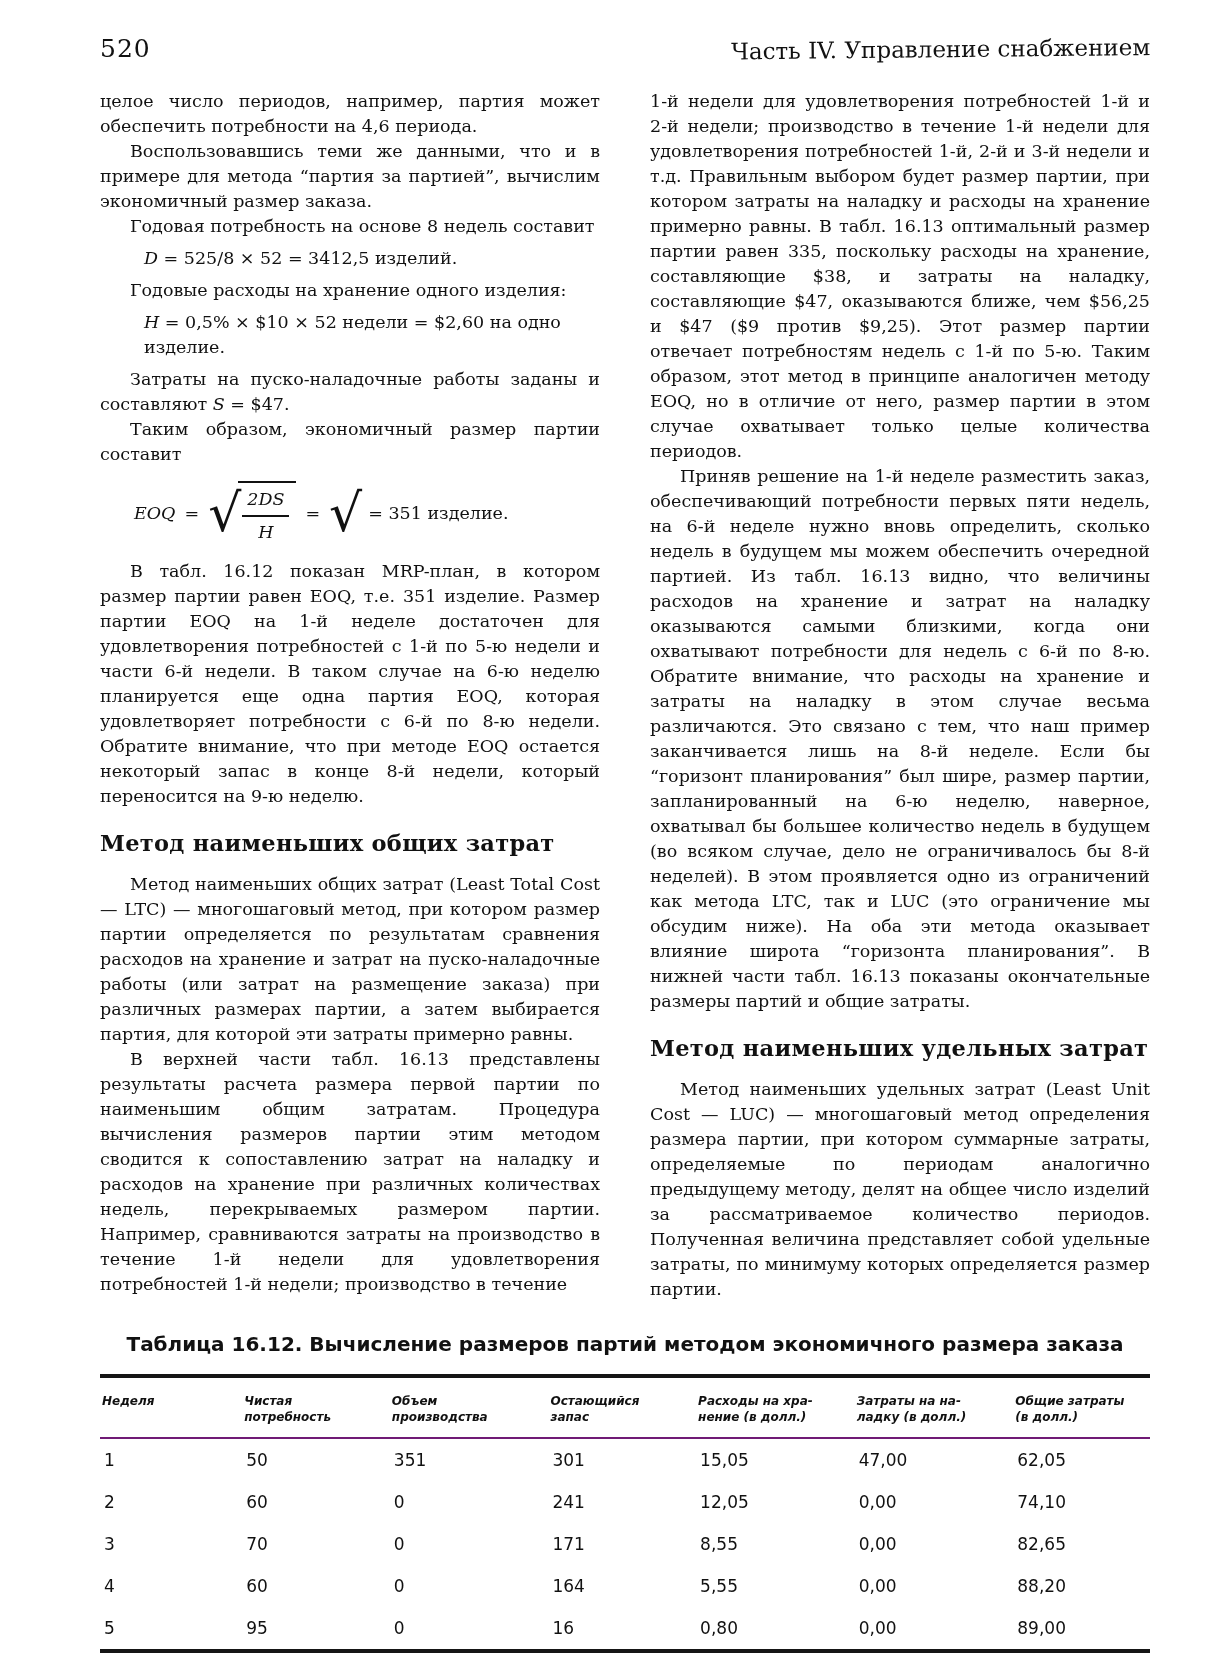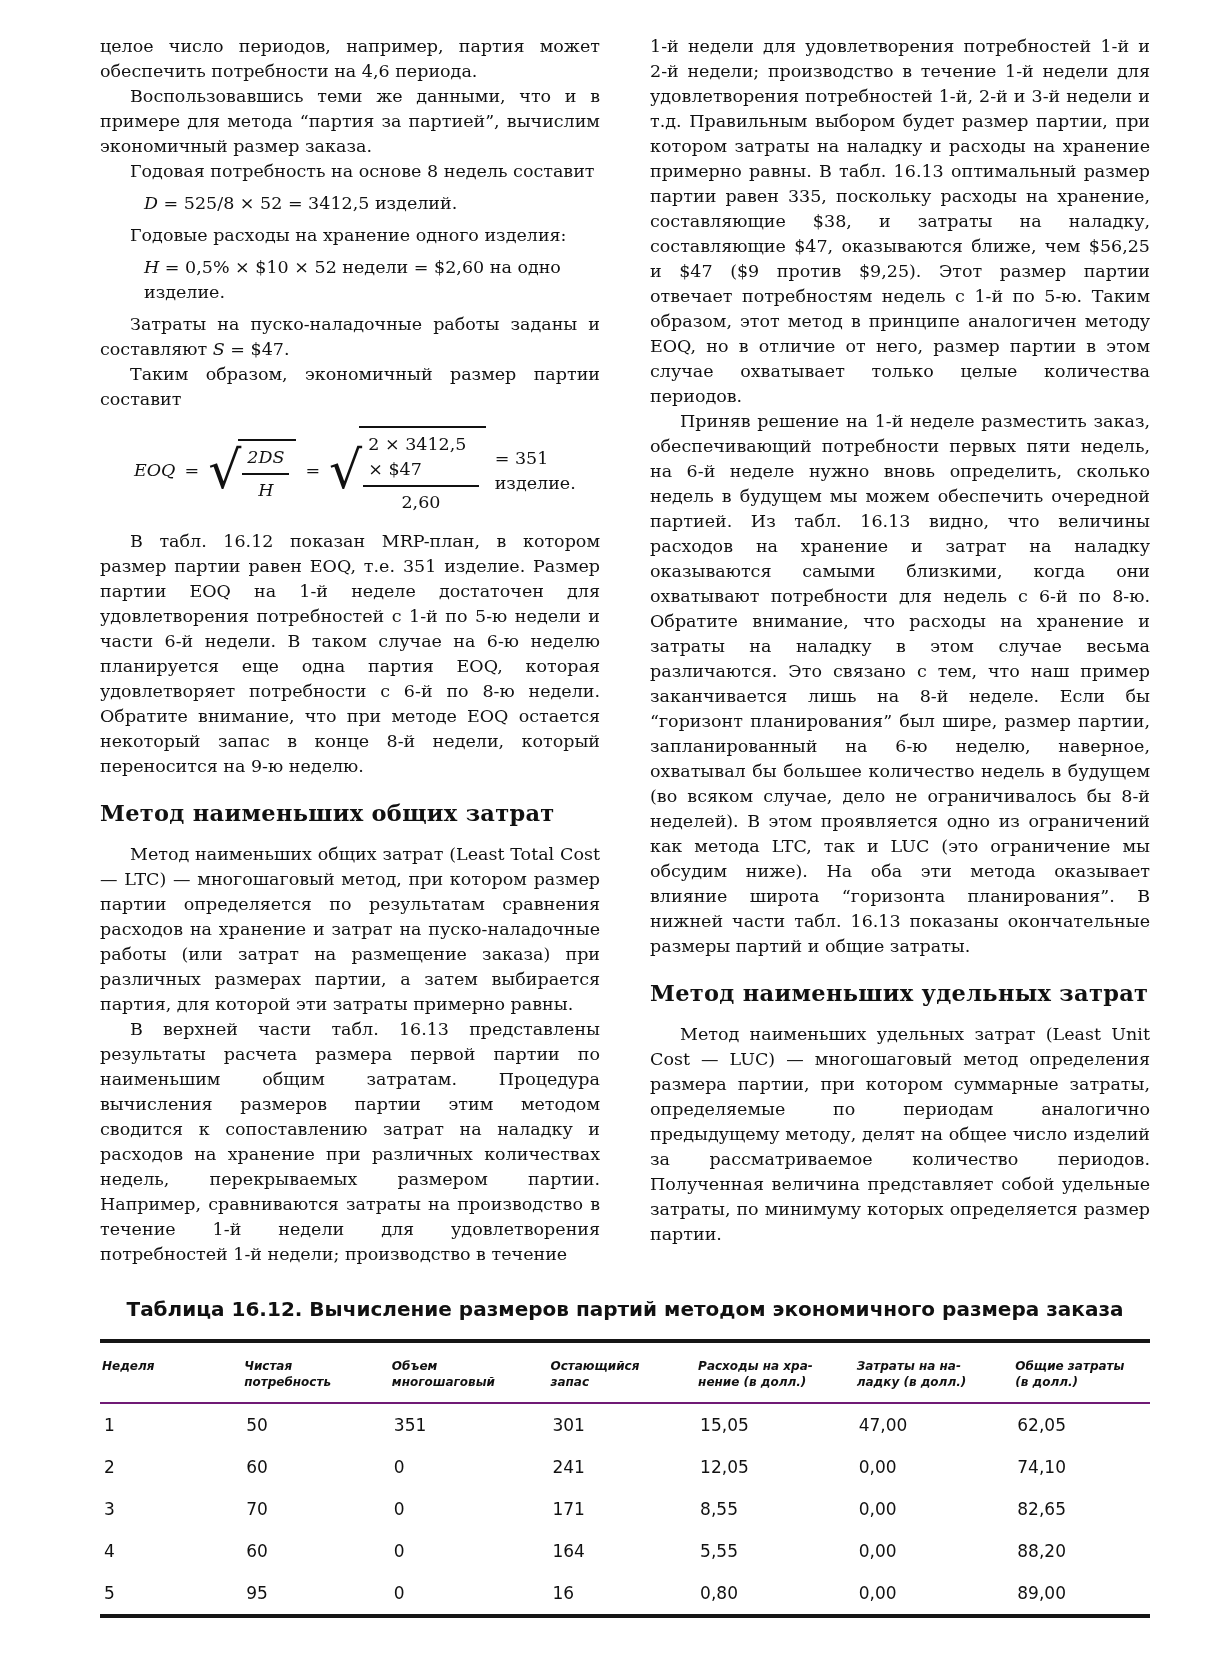--- a/index.html
+++ b/index.html
@@ -72,20 +72,24 @@
   th.c3, td.c3 { width:13.5%; }
   th.c4, td.c4 { width:14.5%; }
   th.c5, td.c5 { width:14.5%; }
   th.c6, td.c6 { width:12.5%; }
 </style>
 </head>
 <body>
 
 <div class="page">
 
+  <div class="page-header">
+    <span class="page-number">520</span>
+    <span class="running-head">Часть IV. Управление снабжением</span>
+  </div>
 
   <div class="columns">
 
     <div class="col">
       <p class="no-indent">целое число периодов, например, партия может обеспечить потребности на 4,6 периода.</p>
       <p>Воспользовавшись теми же данными, что и в примере для метода “партия за партией”, вычислим экономичный размер заказа.</p>
       <p>Годовая потребность на основе 8 недель составит</p>
       <div class="formula-line">
         <span class="var">D</span>
         <span>= 525/8 × 52 = 3412,5 изделий.</span>
@@ -110,26 +114,20 @@
           <span class="sqrt-body">
             <span class="frac italic-frac">
               <span class="num">2DS</span>
               <span class="den">H</span>
             </span>
           </span>
         </span>
         <span>=</span>
         <span class="sqrt">
           <span class="radical">√</span>
-          <span class="sqrt-body">
-            <span class="frac">
-              <span class="num">2 × 3412,5 × $47</span>
-              <span class="den">2,60</span>
-            </span>
-          </span>
         </span>
         <span>= 351 изделие.</span>
       </div>
 
       <p>В табл. 16.12 показан MRP-план, в котором размер партии равен EOQ, т.е. 351 изделие. Размер партии EOQ на 1-й неделе достаточен для удовлетворения потребностей с 1-й по 5-ю недели и части 6-й недели. В таком случае на 6-ю неделю планируется еще одна партия EOQ, которая удовлетворяет потребности с 6-й по 8-ю недели. Обратите внимание, что при методе EOQ остается некоторый запас в конце 8-й недели, который переносится на 9-ю неделю.</p>
       <div class="section-heading">Метод наименьших общих затрат</div>
       <p>Метод наименьших общих затрат (Least Total Cost — LTC) — многошаговый метод, при котором размер партии определяется по результатам сравнения расходов на хранение и затрат на пуско-наладочные работы (или затрат на размещение заказа) при различных размерах партии, а затем выбирается партия, для которой эти затраты примерно равны.</p>
       <p>В верхней части табл. 16.13 представлены результаты расчета размера первой партии по наименьшим общим затратам. Процедура вычисления размеров партии этим методом сводится к сопоставлению затрат на наладку и расходов на хранение при различных количествах недель, перекрываемых размером партии. Например, сравниваются затраты на производство в течение 1-й недели для удовлетворения потребностей 1-й недели; производство в течение</p>
     </div>
 
@@ -144,21 +142,21 @@
 
   <div class="table-section">
     <div class="table-caption">Таблица 16.12. Вычисление размеров партий методом экономичного размера заказа</div>
     <table class="mrp">
       <thead>
         <tr>
           <th class="c0">Неделя</th>
           <th class="c1">Чистая
 потребность</th>
           <th class="c2">Объем
-многошаговый</th>
+производства</th>
           <th class="c3">Остающийся
 запас</th>
           <th class="c4">Расходы на хра-
 нение (в долл.)</th>
           <th class="c5">Затраты на на-
 ладку (в долл.)</th>
           <th class="c6">Общие затраты
 (в долл.)</th>
         </tr>
       </thead>

